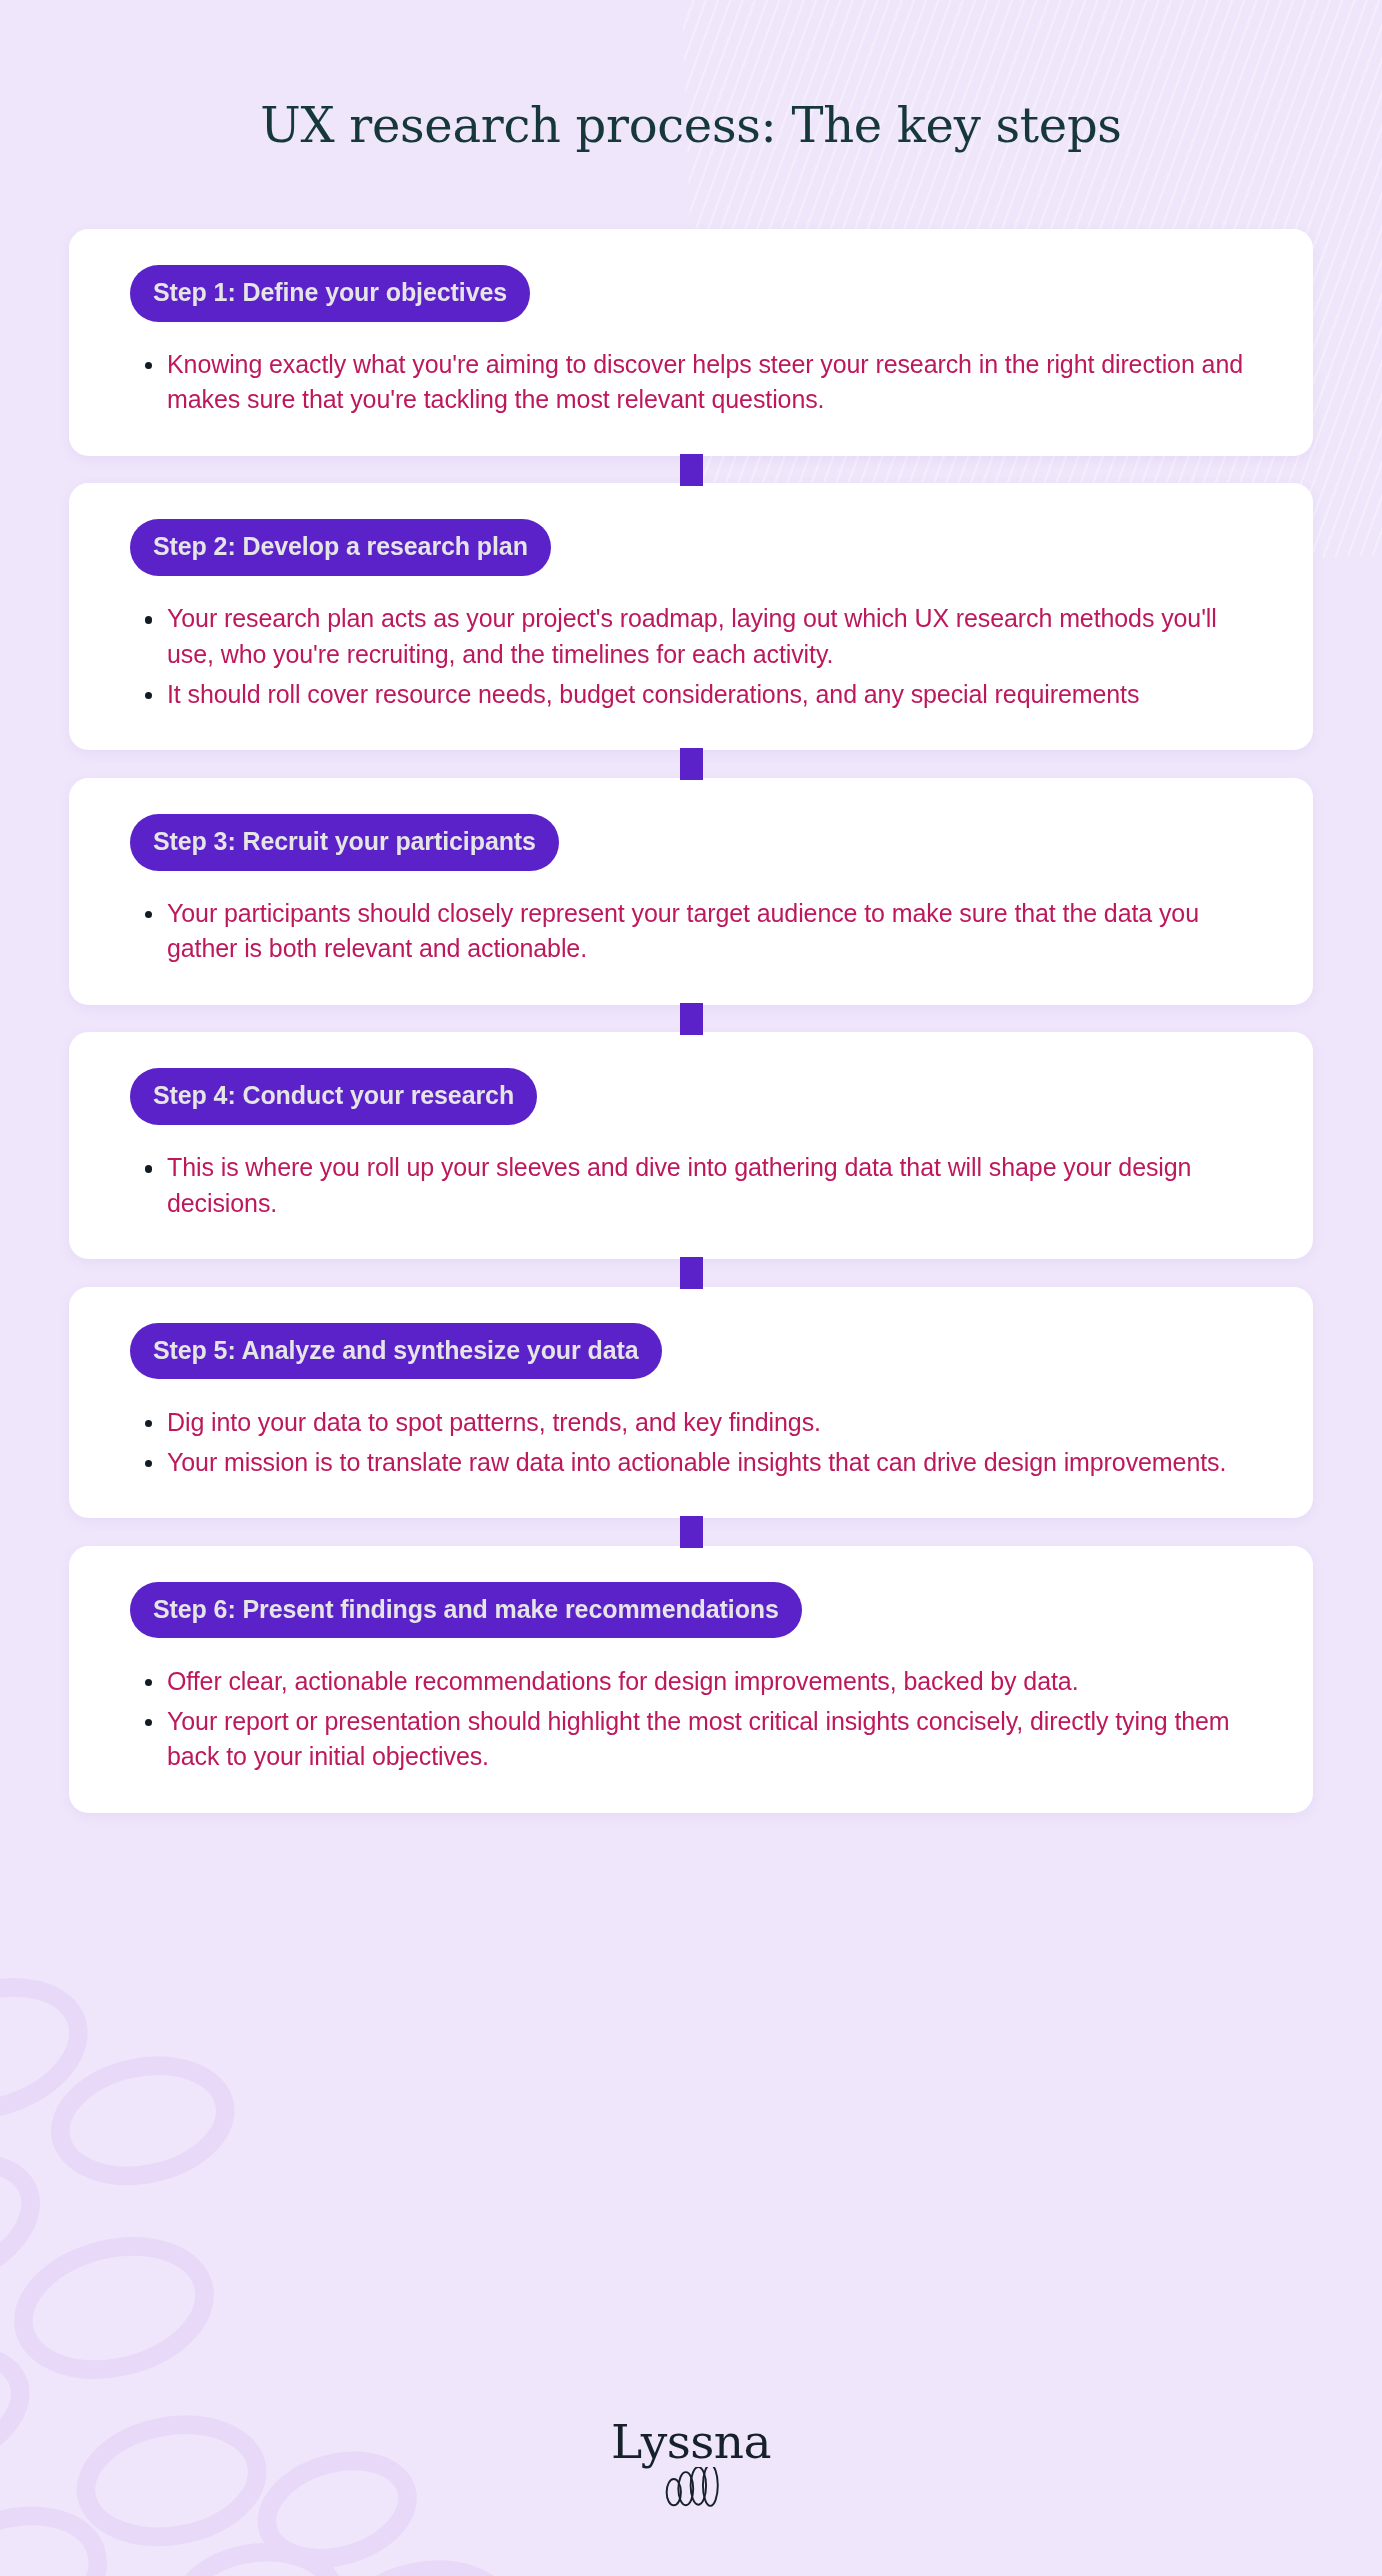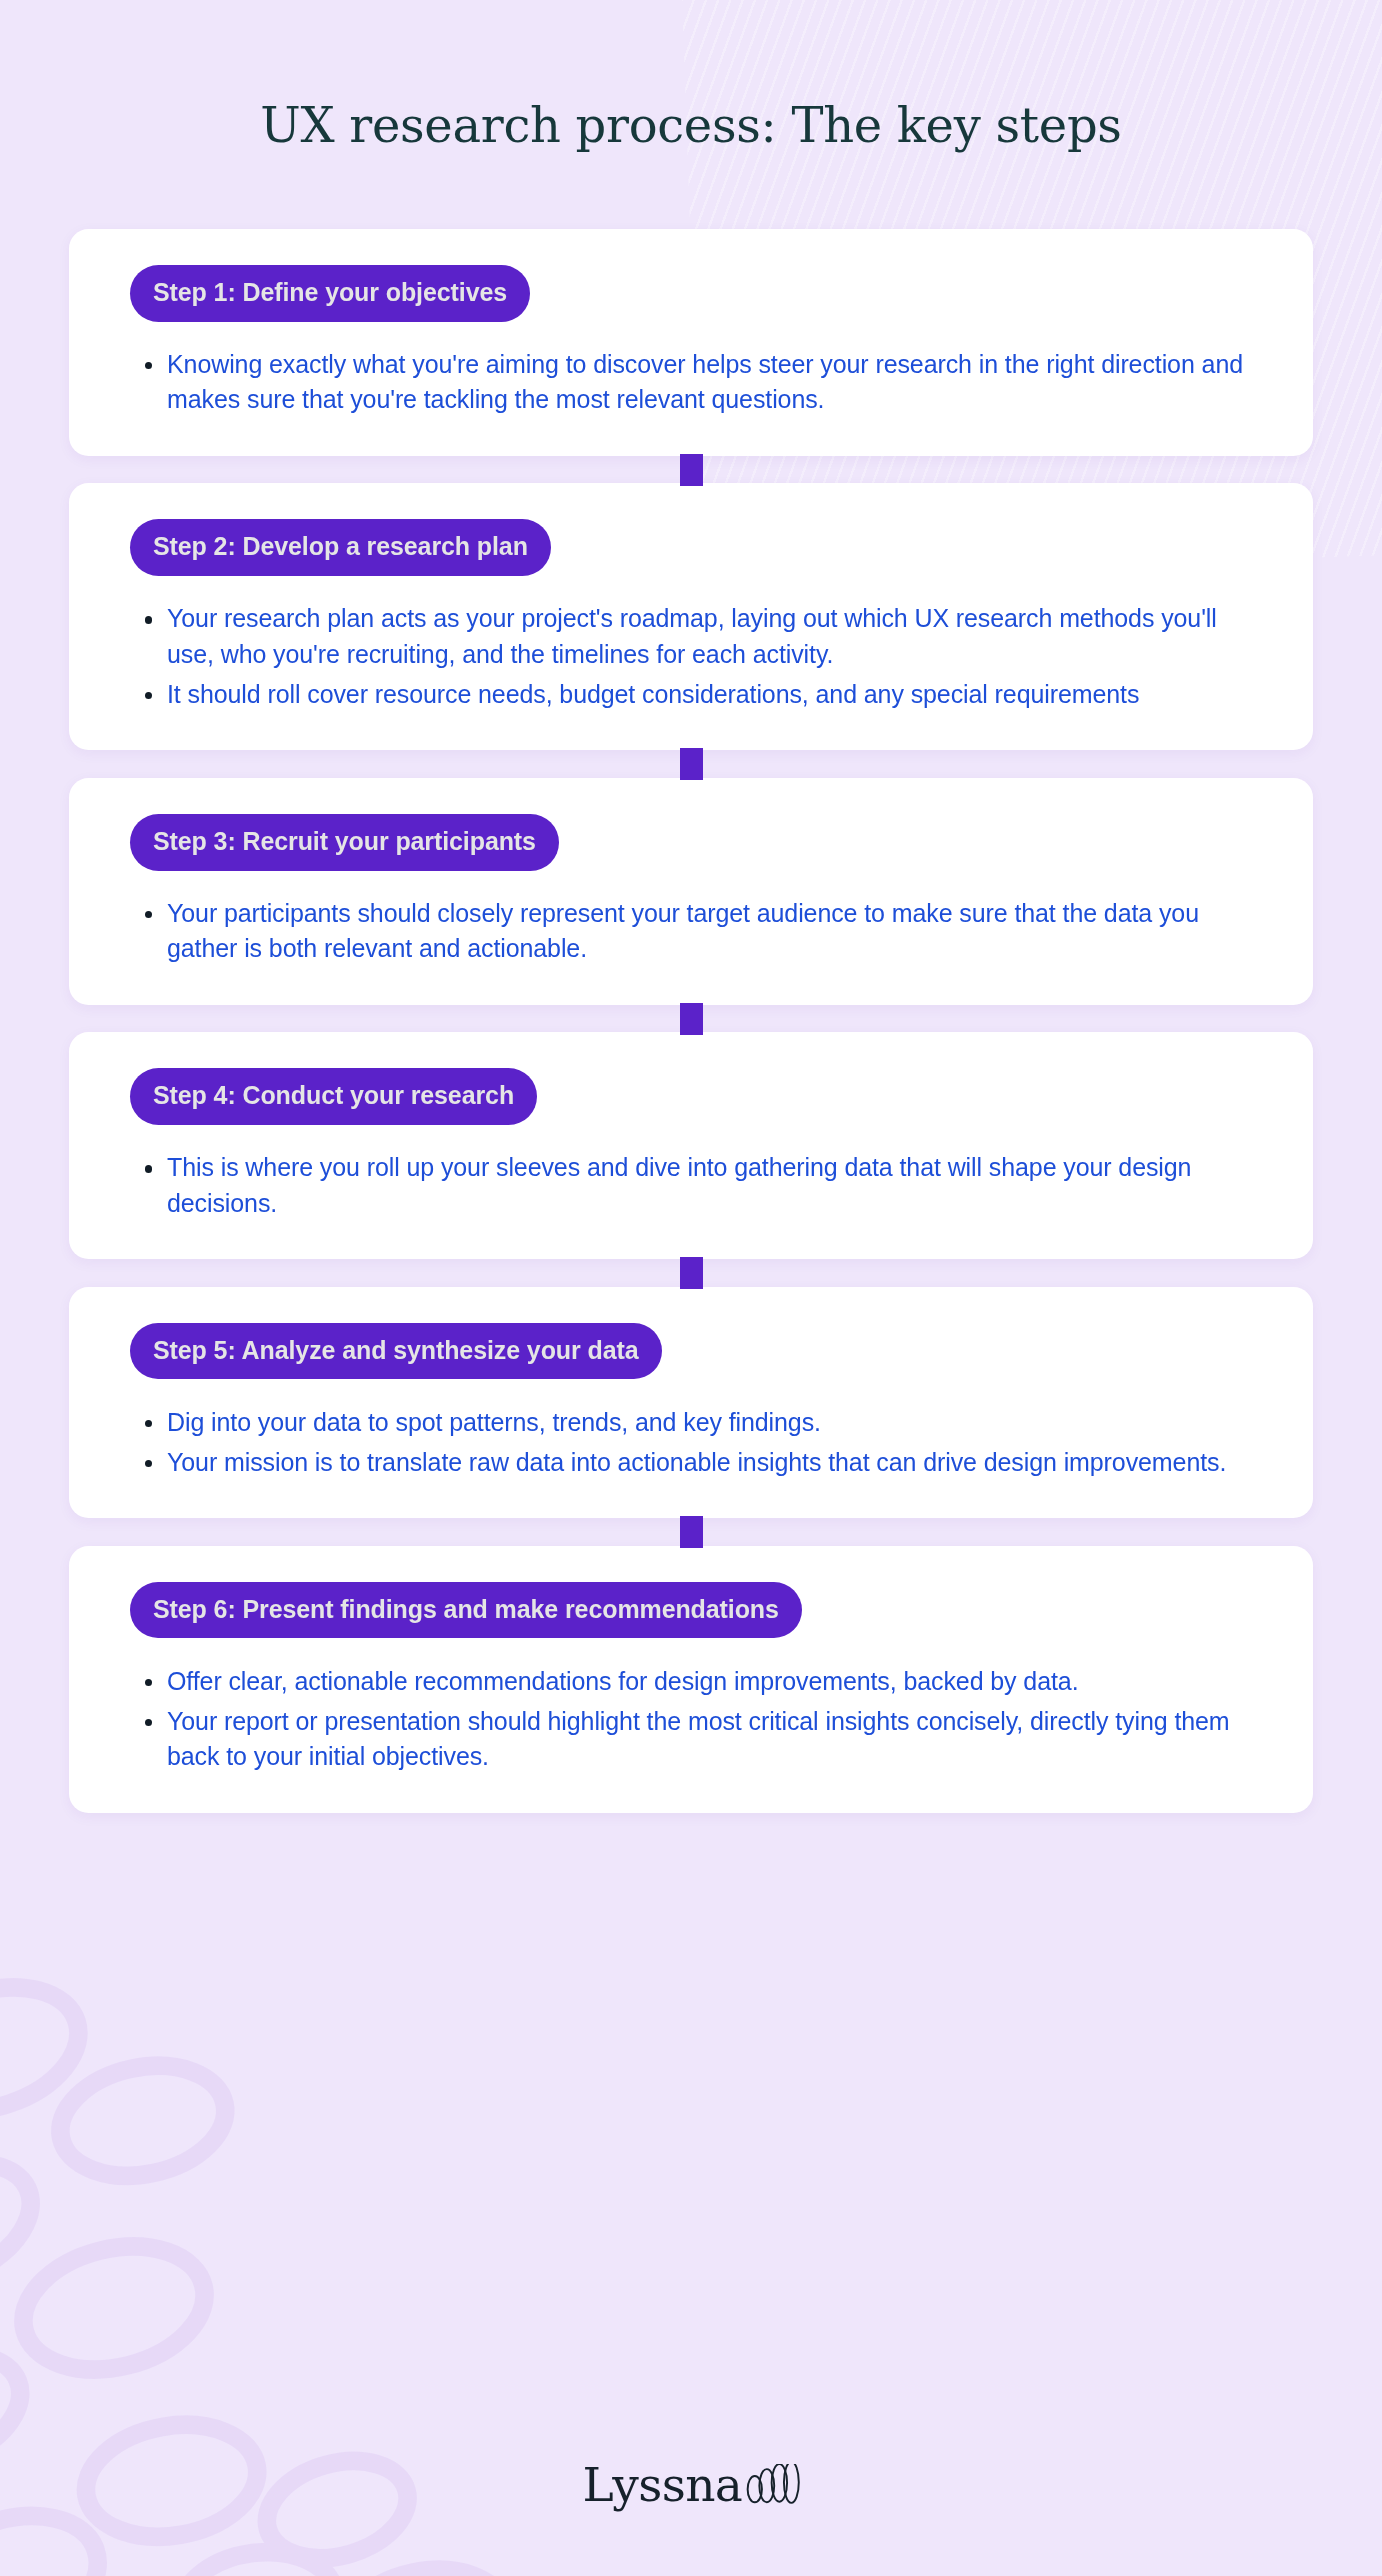--- a/index.html
+++ b/index.html
@@ -111,21 +111,21 @@
     margin: 17.3px 0 0 0;
     padding: 0 21px 0 25px;
   }
   .step-bullets li {
     position: relative;
     padding-left: 28px;
     margin: 0 0 4.6px 0;
     font-family: "Liberation Sans", sans-serif;
     font-size: 25px;
     line-height: 1.42;
-    color: #1d4ed8;
+    color: #be185d;
     letter-spacing: -0.1px;
   }
   .step-bullets li:last-child {
     margin-bottom: 0;
   }
   .step-bullets li::before {
     content: "";
     position: absolute;
     left: 5.8px;
     top: 15px;
@@ -147,20 +147,21 @@
   
   #footer-logo {
     position: absolute;
     bottom: 68px;
     left: 0;
     width: 1382px;
     display: flex;
     align-items: center;
     justify-content: center;
     gap: 2.3px;
+    flex-direction: column;
   }
   #footer-logo .logo-word {
     font-family: "DejaVu Serif", "Liberation Serif", serif;
     font-size: 47px;
     line-height: 1;
     color: #16212B;
     letter-spacing: -0.6px;
   }
   #footer-logo .logo-mark {
     display: block;

